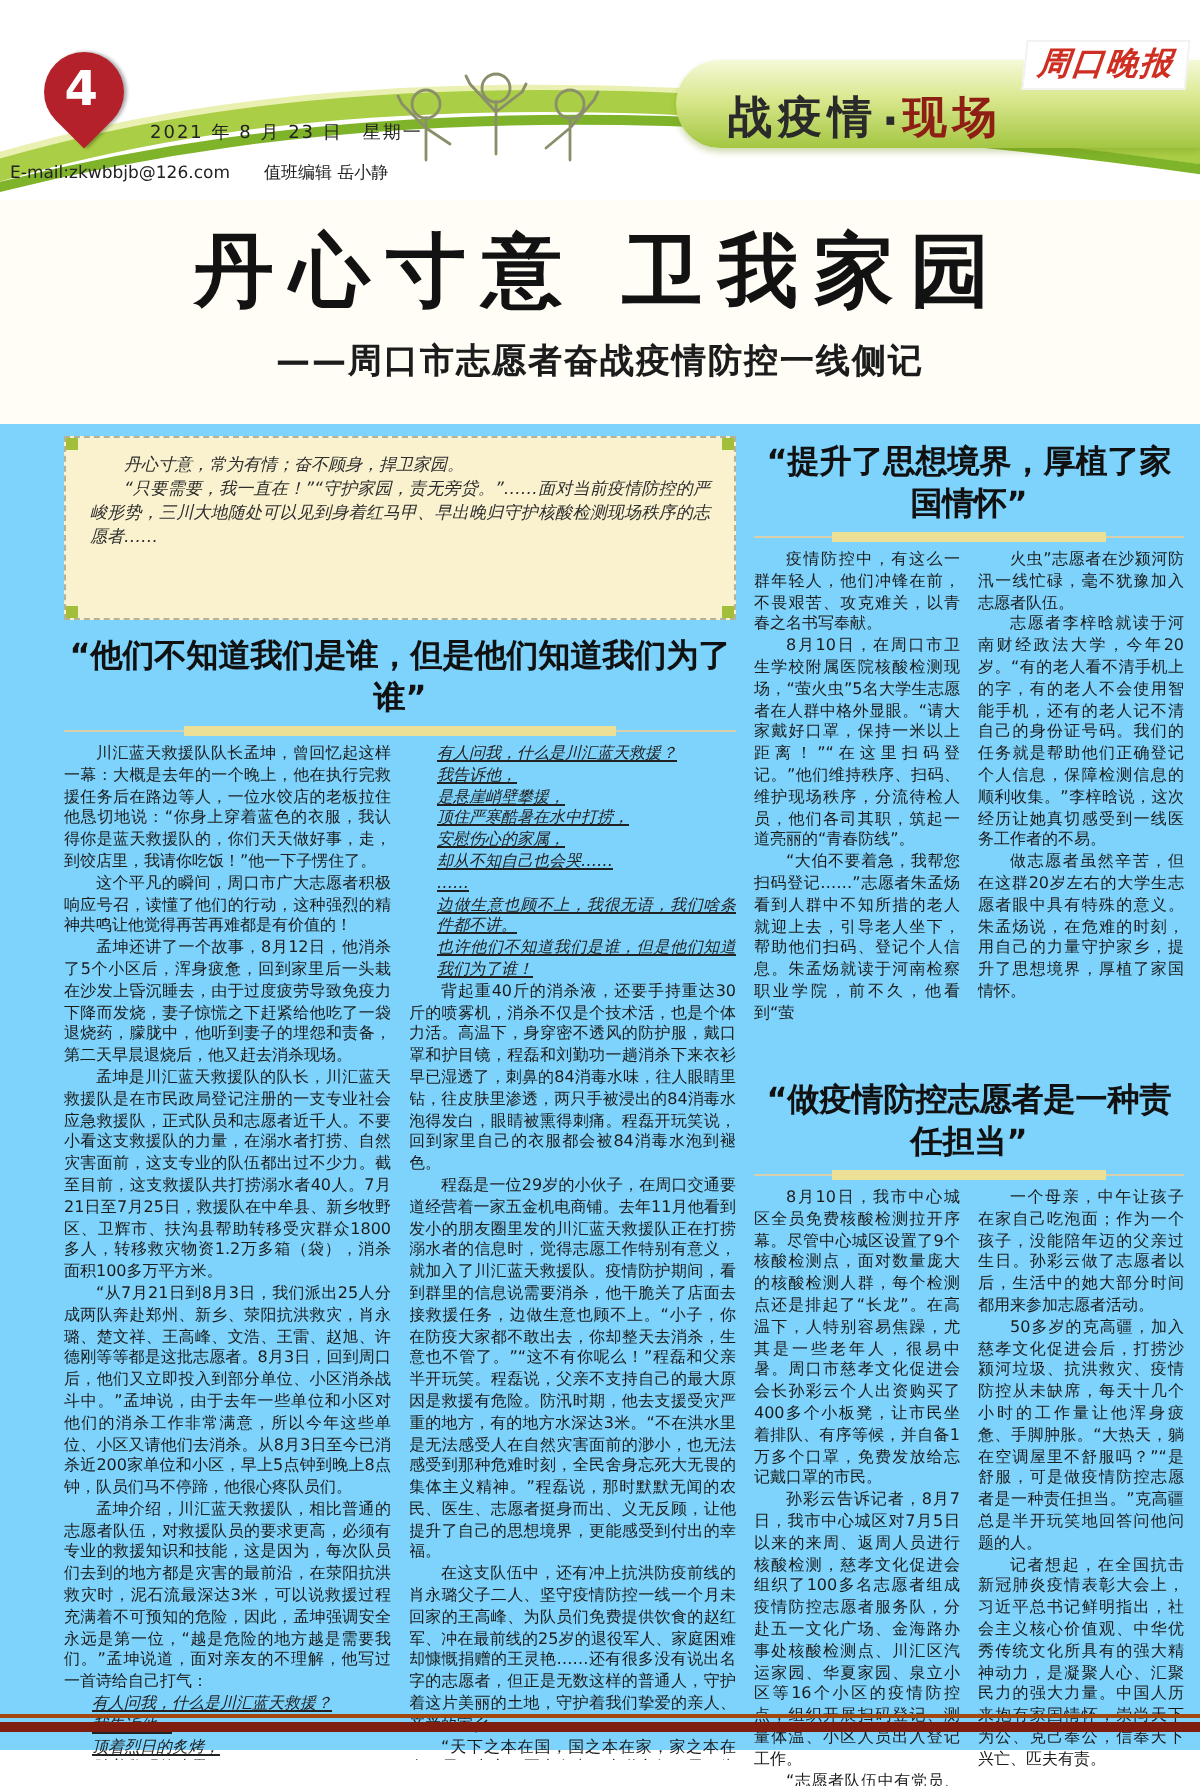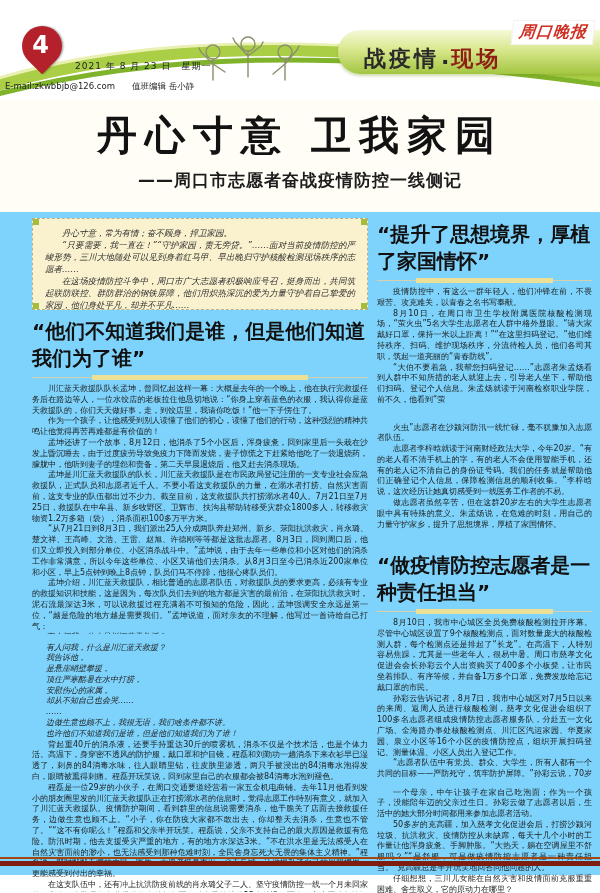--- a/index.html
+++ b/index.html
@@ -47,31 +47,31 @@
   
   .intro-box { position:relative; border:1px dashed #b3b39a; background:#faf2cf;
                padding:8px 12px 6px 12px; height:92px; overflow:hidden; margin-bottom:5px; }
   .intro-box .corner { position:absolute; width:8px; height:8px; background:#a2bf3c; }
   .corner.tl{left:-2px;top:-2px;} .corner.tr{right:-2px;top:-2px;}
   .corner.bl{left:-2px;bottom:-2px;} .corner.br{right:-2px;bottom:-2px;}
   .intro-box p { font-size:8.5px; line-height:12px; color:#2d2d2d; font-style:italic;
                  text-indent:2em; text-align:justify; }
 
   
-  .sec-heading { position:relative; font-size:20px; font-weight:bold; color:#111;
-                 text-align:left; padding:3px 0 8px 0; margin-bottom:4px; }
+  .sec-heading { position:relative; font-size:16px; font-weight:bold; color:#111;
+                 text-align:center; padding:3px 0 8px 0; margin-bottom:4px; }
   .sec-heading .bar { position:absolute; left:18%; bottom:0; width:64%; height:5px;
                       background:#ecdf96; }
   .sec-heading .line { position:absolute; left:0; bottom:2px; width:100%; height:1px;
                        background:#d8cfae; }
 
-  .two-cols { display:flex; gap:9px; overflow:hidden;flex-direction:column; }
+  .two-cols { display:flex; gap:9px; overflow:hidden; }
   .col { flex:1; overflow:hidden; }
   .col p { font-size:8px; line-height:10.8px; color:#1c1c1c; text-align:justify; text-indent:2em; }
-  .poem p { font-style:italic; text-indent:0; padding-left:14px; color:#222; }
+  .poem p { font-style:italic; text-indent:0; padding-left:14px; color:#222;text-decoration:underline; }
   .cols-s1 { height:508px; }
   .sec2-cols { height:262px; }
   .sec3-cols { height:330px; }
 
   
   .bottom-rule { position:absolute; left:0; top:857px; width:600px; }
   .bottom-rule .thin { height:2px; background:#a4470f; }
   .bottom-rule .thick { margin-top:2px; height:5px; background:#7e1d10; }
 </style>
 </head>
@@ -118,35 +118,34 @@
 
     <div class="left-zone">
       <div class="intro-box">
         <span class="corner tl"></span>
         <span class="corner tr"></span>
         <span class="corner bl"></span>
         <span class="corner br"></span>
         <div>
             <p>丹心寸意，常为有情；奋不顾身，捍卫家园。</p>
             <p>“只要需要，我一直在！”“守护家园，责无旁贷。”……面对当前疫情防控的严峻形势，三川大地随处可以见到身着红马甲、早出晚归守护核酸检测现场秩序的志愿者……</p>
-            <p>在这场疫情防控斗争中，周口市广大志愿者积极响应号召，挺身而出，共同筑起联防联控、群防群治的钢铁屏障，他们用炽热深沉的爱为力量守护着自己挚爱的家园，他们身处平凡，却并不平凡……</p>
           </div>
       </div>
 
       <div class="sec-heading">
         <span>“他们不知道我们是谁，但是他们知道我们为了谁”</span>
         <span class="line"></span>
         <span class="bar"></span>
       </div>
 
       <div class="two-cols cols-s1">
         <div class="col">
           <div>
               <p>川汇蓝天救援队队长孟坤，曾回忆起这样一幕：大概是去年的一个晚上，他在执行完救援任务后在路边等人，一位水饺店的老板拉住他恳切地说：“你身上穿着蓝色的衣服，我认得你是蓝天救援队的，你们天天做好事，走，到饺店里，我请你吃饭！”他一下子愣住了。</p>
-              <p>作为一个孩子，让他感受到别人读懂了他们的初心，读懂了他们的行动，这种强烈的精神共鸣让他觉得再苦再难都是有价值的！</p>
+              <p>这个平凡的瞬间，周口市广大志愿者积极响应号召，读懂了他们的行动，这种强烈的精神共鸣让他觉得再苦再难都是有价值的！</p>
               <p>孟坤还讲了一个故事，8月12日，他消杀了5个小区后，浑身疲惫，回到家里后一头栽在沙发上昏沉睡去，由于过度疲劳导致免疫力下降而发烧，妻子惊慌之下赶紧给他吃了一袋退烧药，朦胧中，他听到妻子的埋怨和责备，第二天早晨退烧后，他又赶去消杀现场。</p>
               <p>孟坤是川汇蓝天救援队的队长，川汇蓝天救援队是在市民政局登记注册的一支专业社会应急救援队，正式队员和志愿者近千人。不要小看这支救援队的力量，在溺水者打捞、自然灾害面前，这支专业的队伍都出过不少力。截至目前，这支救援队共打捞溺水者40人。7月21日至7月25日，救援队在中牟县、新乡牧野区、卫辉市、扶沟县帮助转移受灾群众1800多人，转移救灾物资1.2万多箱（袋），消杀面积100多万平方米。</p>
               <p>“从7月21日到8月3日，我们派出25人分成两队奔赴郑州、新乡、荥阳抗洪救灾，肖永璐、楚文祥、王高峰、文浩、王雷、赵旭、许德刚等等都是这批志愿者。8月3日，回到周口后，他们又立即投入到部分单位、小区消杀战斗中。”孟坤说，由于去年一些单位和小区对他们的消杀工作非常满意，所以今年这些单位、小区又请他们去消杀。从8月3日至今已消杀近200家单位和小区，早上5点钟到晚上8点钟，队员们马不停蹄，他很心疼队员们。</p>
               <p>孟坤介绍，川汇蓝天救援队，相比普通的志愿者队伍，对救援队员的要求更高，必须有专业的救援知识和技能，这是因为，每次队员们去到的地方都是灾害的最前沿，在荥阳抗洪救灾时，泥石流最深达3米，可以说救援过程充满着不可预知的危险，因此，孟坤强调安全永远是第一位，“越是危险的地方越是需要我们。”孟坤说道，面对亲友的不理解，他写过一首诗给自己打气：</p>
             </div>
           <div class="poem">
               <p>有人问我，什么是川汇蓝天救援？</p>
               <p>我告诉他，</p>
               <p>顶着烈日的炙烤，</p>
               <p>踏着黎明的迷雾，</p>
@@ -200,21 +199,20 @@
       </div>
       <div class="two-cols sec3-cols">
         <div class="col">
             <p>8月10日，我市中心城区全员免费核酸检测拉开序幕。尽管中心城区设置了9个核酸检测点，面对数量庞大的核酸检测人群，每个检测点还是排起了“长龙”。在高温下，人特别容易焦躁，尤其是一些老年人，很易中暑。周口市慈孝文化促进会会长孙彩云个人出资购买了400多个小板凳，让市民坐着排队、有序等候，并自备1万多个口罩，免费发放给忘记戴口罩的市民。</p>
             <p>孙彩云告诉记者，8月7日，我市中心城区对7月5日以来的来周、返周人员进行核酸检测，慈孝文化促进会组织了100多名志愿者组成疫情防控志愿者服务队，分赴五一文化广场、金海路办事处核酸检测点、川汇区汽运家园、华夏家园、泉立小区等16个小区的疫情防控点，组织开展扫码登记、测量体温、小区人员出入登记工作。</p>
             <p>“志愿者队伍中有党员、群众、大学生，所有人都有一个共同的目标——严防死守，筑牢防护屏障。”孙彩云说，70岁的老党员郑运生，患有高血压、心脏病等多种疾病，刚出院不久，就主动到小区卡点值守，劝都劝不住。</p>
           </div>
         <div class="col">
             <p>一个母亲，中午让孩子在家自己吃泡面；作为一个孩子，没能陪年迈的父亲过生日。孙彩云做了志愿者以后，生活中的她大部分时间都用来参加志愿者活动。</p>
             <p>50多岁的克高疆，加入慈孝文化促进会后，打捞沙颍河垃圾、抗洪救灾、疫情防控从未缺席，每天十几个小时的工作量让他浑身疲惫、手脚肿胀。“大热天，躺在空调屋里不舒服吗？”“是舒服，可是做疫情防控志愿者是一种责任担当。”克高疆总是半开玩笑地回答问他问题的人。</p>
-            <p>仔细想想，三川儿女能在自然灾害和疫情面前克服重重困难、舍生取义，它的原动力在哪里？</p>
             <p>记者想起，在全国抗击新冠肺炎疫情表彰大会上，习近平总书记鲜明指出，社会主义核心价值观、中华优秀传统文化所具有的强大精神动力，是凝聚人心、汇聚民力的强大力量。中国人历来抱有家国情怀，崇尚天下为公、克己奉公，信奉天下兴亡、匹夫有责。</p>
           </div>
       </div>
     </div>
   </div>
 
   <div class="bottom-rule">
     <div class="thin"></div>
     <div class="thick"></div>
   </div>

